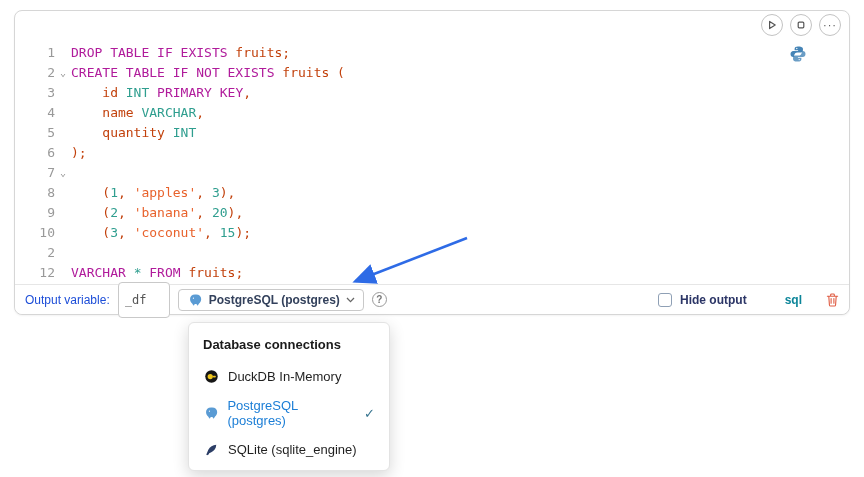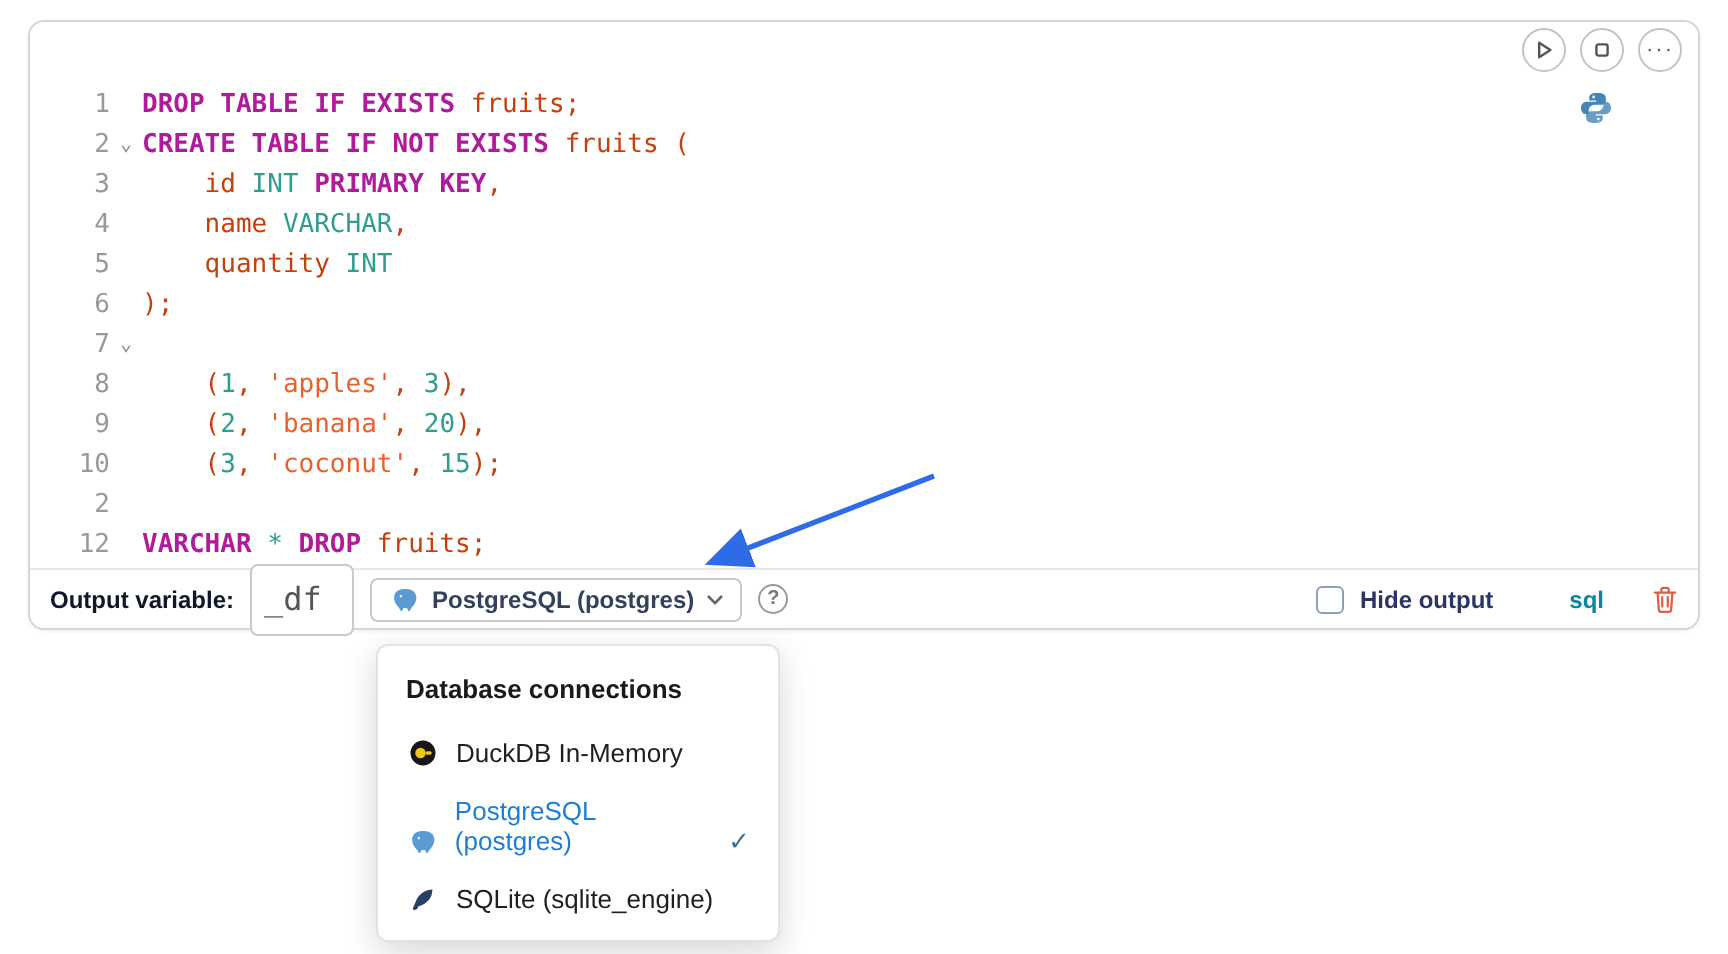--- a/index.html
+++ b/index.html
@@ -15,55 +15,55 @@
                 background:#fff; display:flex; align-items:center; justify-content:center;
                 cursor:pointer; color:#555; font-size:13px; line-height:1; padding:0; }
   .lang-icon { position:absolute; top:34px; right:42px; }
 
   
   .code-area { padding:32px 10px 8px 10px; font-family:"DejaVu Sans Mono", monospace;
                font-size:13px; line-height:20px; cursor:text; }
   .code-line { display:flex; white-space:pre; }
   .gutter { width:30px; text-align:right; color:#999; flex:none; user-select:none; }
   .fold { width:16px; text-align:center; color:#8a8a8a; font-size:10px; flex:none; }
-  .tk-kw  { color:var(--keyword); font-weight:bold;margin-top:48px; }
+  .tk-kw  { color:var(--keyword); font-weight:normal;margin-top:48px; }
   .tk-ty  { color:var(--type); }
   .tk-num { color:var(--number); }
   .tk-str { color:var(--string); }
   .tk-op  { color:var(--type); }
   .tk-pl  { color:#c2410c; }
 
   
   .cell-footer { position:absolute; left:0; right:0; bottom:0; height:30px;
                  border-top:1px solid #e6e6e6; display:flex; align-items:center;
                  padding:0 10px; gap:8px; font-size:12px; background:#fff;
                  border-radius:0 0 8px 8px; }
-  .ov-label { color:#0f172a; font-weight:bold; }
+  .ov-label { color:#1d4ed8; font-weight:normal; }
   .ov-input { width:52px; height:36px; border:1px solid #c9c9c9; border-radius:4px;
-              font-family:"DejaVu Sans Mono", monospace; font-size:16px; color:#555; padding:0 6px; }
+              font-family:"DejaVu Sans Mono", monospace; font-size:12px; color:#555; padding:0 6px; }
   .conn-select { display:flex; align-items:center; gap:6px; border:1px solid #c9c9c9;
                  border-radius:4px; background:#fff; height:22px; padding:0 8px;
                  font-size:12px; color:#33415c; font-weight:bold; cursor:pointer; }
   .chev { display:flex; }
   .help { width:15px; height:15px; border-radius:50%; border:1px solid #9a9a9a; color:#777;
           font-size:10px; display:flex; align-items:center; justify-content:center;
           font-weight:bold; cursor:pointer; }
   .footer-right { margin-left:auto; display:flex; align-items:center; }
   .checkbox { width:14px; height:14px; border:1.5px solid #8fa0b5; border-radius:3px;
               background:#fff; cursor:pointer; }
   .hide-label { color:#2b3566; font-weight:bold; margin-left:8px; cursor:pointer; }
   .sql-badge { color:#0c8599; font-weight:bold; margin-left:38px; cursor:pointer; }
   .trash { margin-left:24px; cursor:pointer; display:flex; }
 
   
   .dropdown { position:absolute; left:188px; top:322px; width:202px; background:#fff;
               border:1px solid #e3e3e3; border-radius:6px; z-index:10; padding:4px 0 6px;
               box-shadow:0 5px 16px rgba(0,0,0,.16); }
   .dd-title { font-weight:bold; color:#1a1a1a; font-size:13px; padding:10px 14px 10px; }
-  .dd-item { display:flex; align-items:flex-end; gap:9px; padding:7px 14px; font-size:13px;
+  .dd-item { display:flex; align-items:center; gap:9px; padding:7px 14px; font-size:13px;
              color:#1f1f1f; cursor:pointer; }
   .dd-item.selected { color:#1c7ed6; }
   .dd-icon { display:flex; width:16px; justify-content:center; }
   .dd-check { margin-left:auto; color:#37748f; font-size:13px; }
 
   .annotation { position:absolute; left:0; top:0; width:864px; height:477px;
                 pointer-events:none; z-index:5; }
 </style>
 </head>
 <body>
@@ -104,21 +104,21 @@
         <div class="code-line"><span class="gutter">2</span><span class="fold">⌄</span><span class="code-text"><span class="tk-kw">CREATE TABLE IF NOT EXISTS</span><span class="tk-pl"> fruits (</span></span></div>
         <div class="code-line"><span class="gutter">3</span><span class="fold"></span><span class="code-text"><span class="tk-pl">    id </span><span class="tk-ty">INT</span><span class="tk-pl"> </span><span class="tk-kw">PRIMARY KEY</span><span class="tk-pl">,</span></span></div>
         <div class="code-line"><span class="gutter">4</span><span class="fold"></span><span class="code-text"><span class="tk-pl">    name </span><span class="tk-ty">VARCHAR</span><span class="tk-pl">,</span></span></div>
         <div class="code-line"><span class="gutter">5</span><span class="fold"></span><span class="code-text"><span class="tk-pl">    quantity </span><span class="tk-ty">INT</span></span></div>
         <div class="code-line"><span class="gutter">6</span><span class="fold"></span><span class="code-text"><span class="tk-pl">);</span></span></div>
         <div class="code-line"><span class="gutter">7</span><span class="fold">⌄</span></div>
         <div class="code-line"><span class="gutter">8</span><span class="fold"></span><span class="code-text"><span class="tk-pl">    (</span><span class="tk-num">1</span><span class="tk-pl">, </span><span class="tk-str">'apples'</span><span class="tk-pl">, </span><span class="tk-num">3</span><span class="tk-pl">),</span></span></div>
         <div class="code-line"><span class="gutter">9</span><span class="fold"></span><span class="code-text"><span class="tk-pl">    (</span><span class="tk-num">2</span><span class="tk-pl">, </span><span class="tk-str">'banana'</span><span class="tk-pl">, </span><span class="tk-num">20</span><span class="tk-pl">),</span></span></div>
         <div class="code-line"><span class="gutter">10</span><span class="fold"></span><span class="code-text"><span class="tk-pl">    (</span><span class="tk-num">3</span><span class="tk-pl">, </span><span class="tk-str">'coconut'</span><span class="tk-pl">, </span><span class="tk-num">15</span><span class="tk-pl">);</span></span></div>
         <div class="code-line"><span class="gutter">2</span><span class="fold"></span><span class="code-text">&nbsp;</span></div>
-        <div class="code-line"><span class="gutter">12</span><span class="fold"></span><span class="code-text"><span class="tk-kw">VARCHAR</span><span class="tk-pl"> </span><span class="tk-op">*</span><span class="tk-pl"> </span><span class="tk-kw">DROP</span><span class="tk-pl"> fruits;</span></span></div>
+        <div class="code-line"><span class="gutter">12</span><span class="fold"></span><span class="code-text"><span class="tk-kw">VARCHAR</span><span class="tk-pl"> </span><span class="tk-op">*</span><span class="tk-pl"> </span><span class="tk-kw">FROM</span><span class="tk-pl"> fruits;</span></span></div>
       </div>
 
     <div class="cell-footer">
       <span class="ov-label">Output variable:</span>
       <input class="ov-input" value="_df" style="">
       <button class="conn-select">
         <span class="dd-icon">
           <svg width="14" height="14" viewBox="0 0 24 24">
             <path fill="#5a9bd4" d="M12 2.5c-5.2 0-8.5 3.2-8.5 7.6 0 3.4 1.8 6.2 3.6 7.9.9.9 1.4 2.1 2 3.2.3.5 1 .5 1.3 0l.9-1.9c.2-.4.6-.6 1-.5.5.1 1 .1 1.5 0 .4-.1.8.1 1 .5l.9 1.9c.3.5 1 .5 1.3 0 .6-1.1 1.1-2.3 2-3.2 1.8-1.7 3.6-4.5 3.6-7.9 0-4.4-3.3-7.6-8.6-7.6z"></path>
             <circle cx="9.3" cy="8.8" r="1" fill="#fff"></circle>

